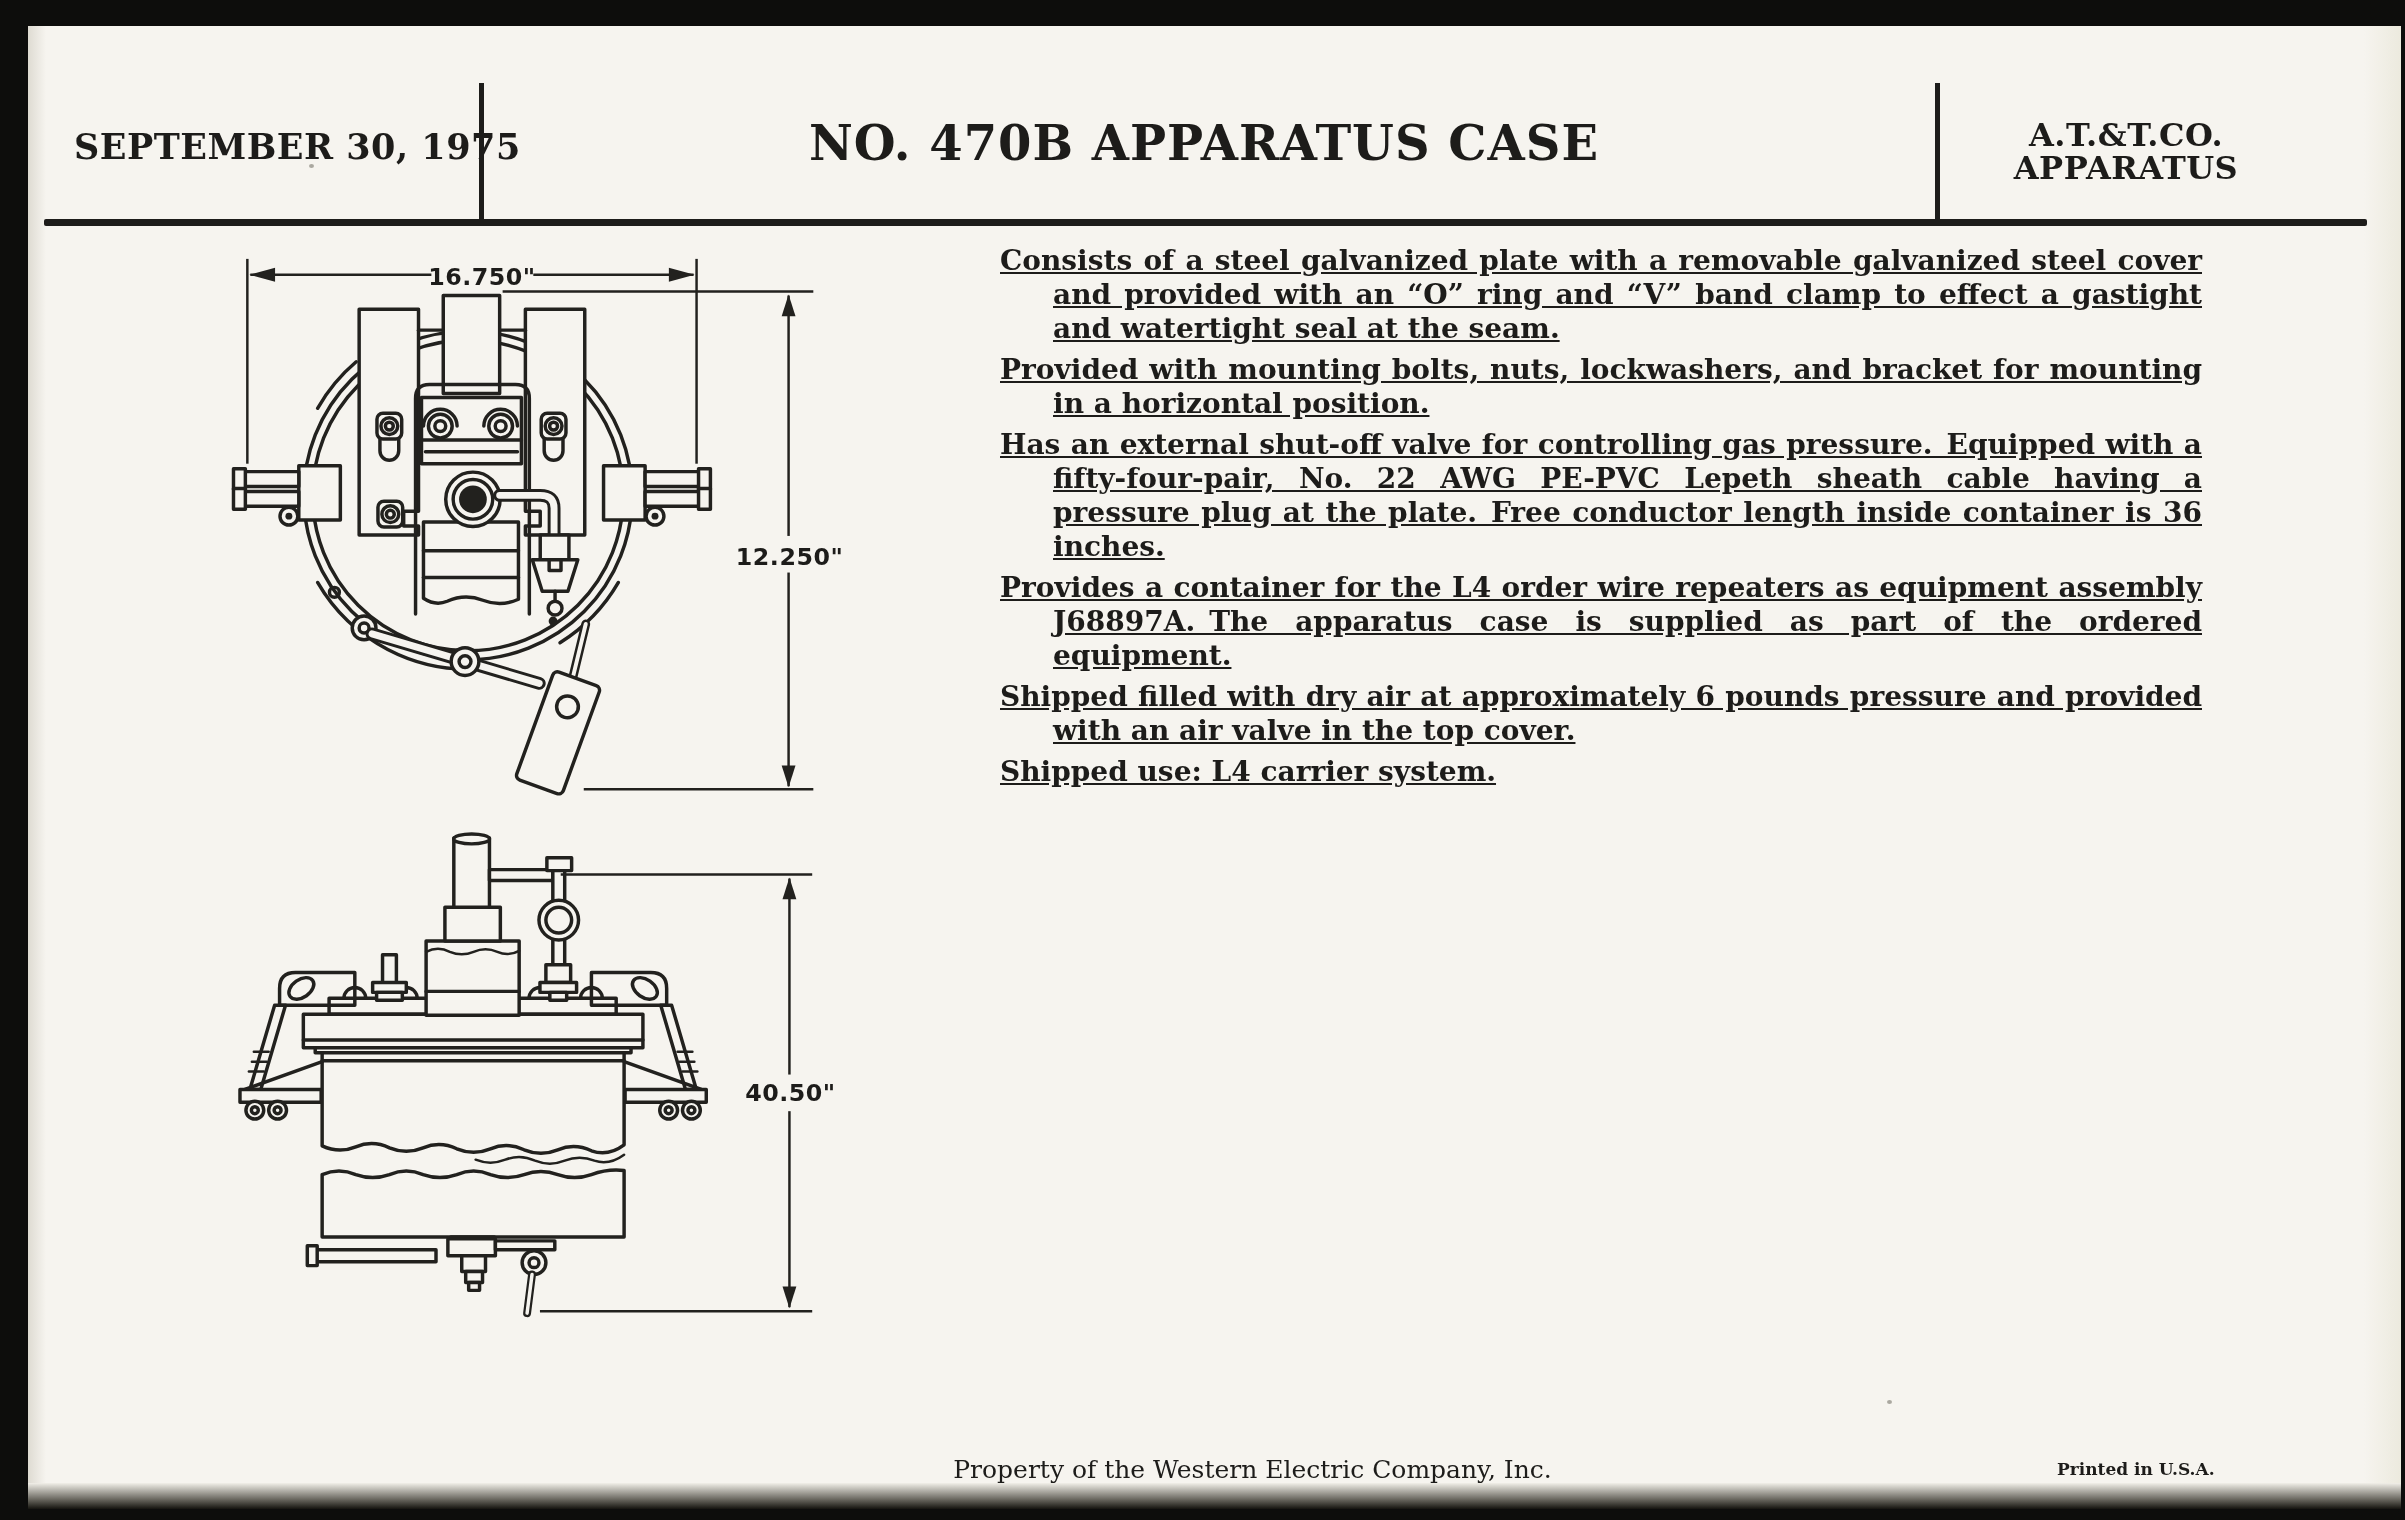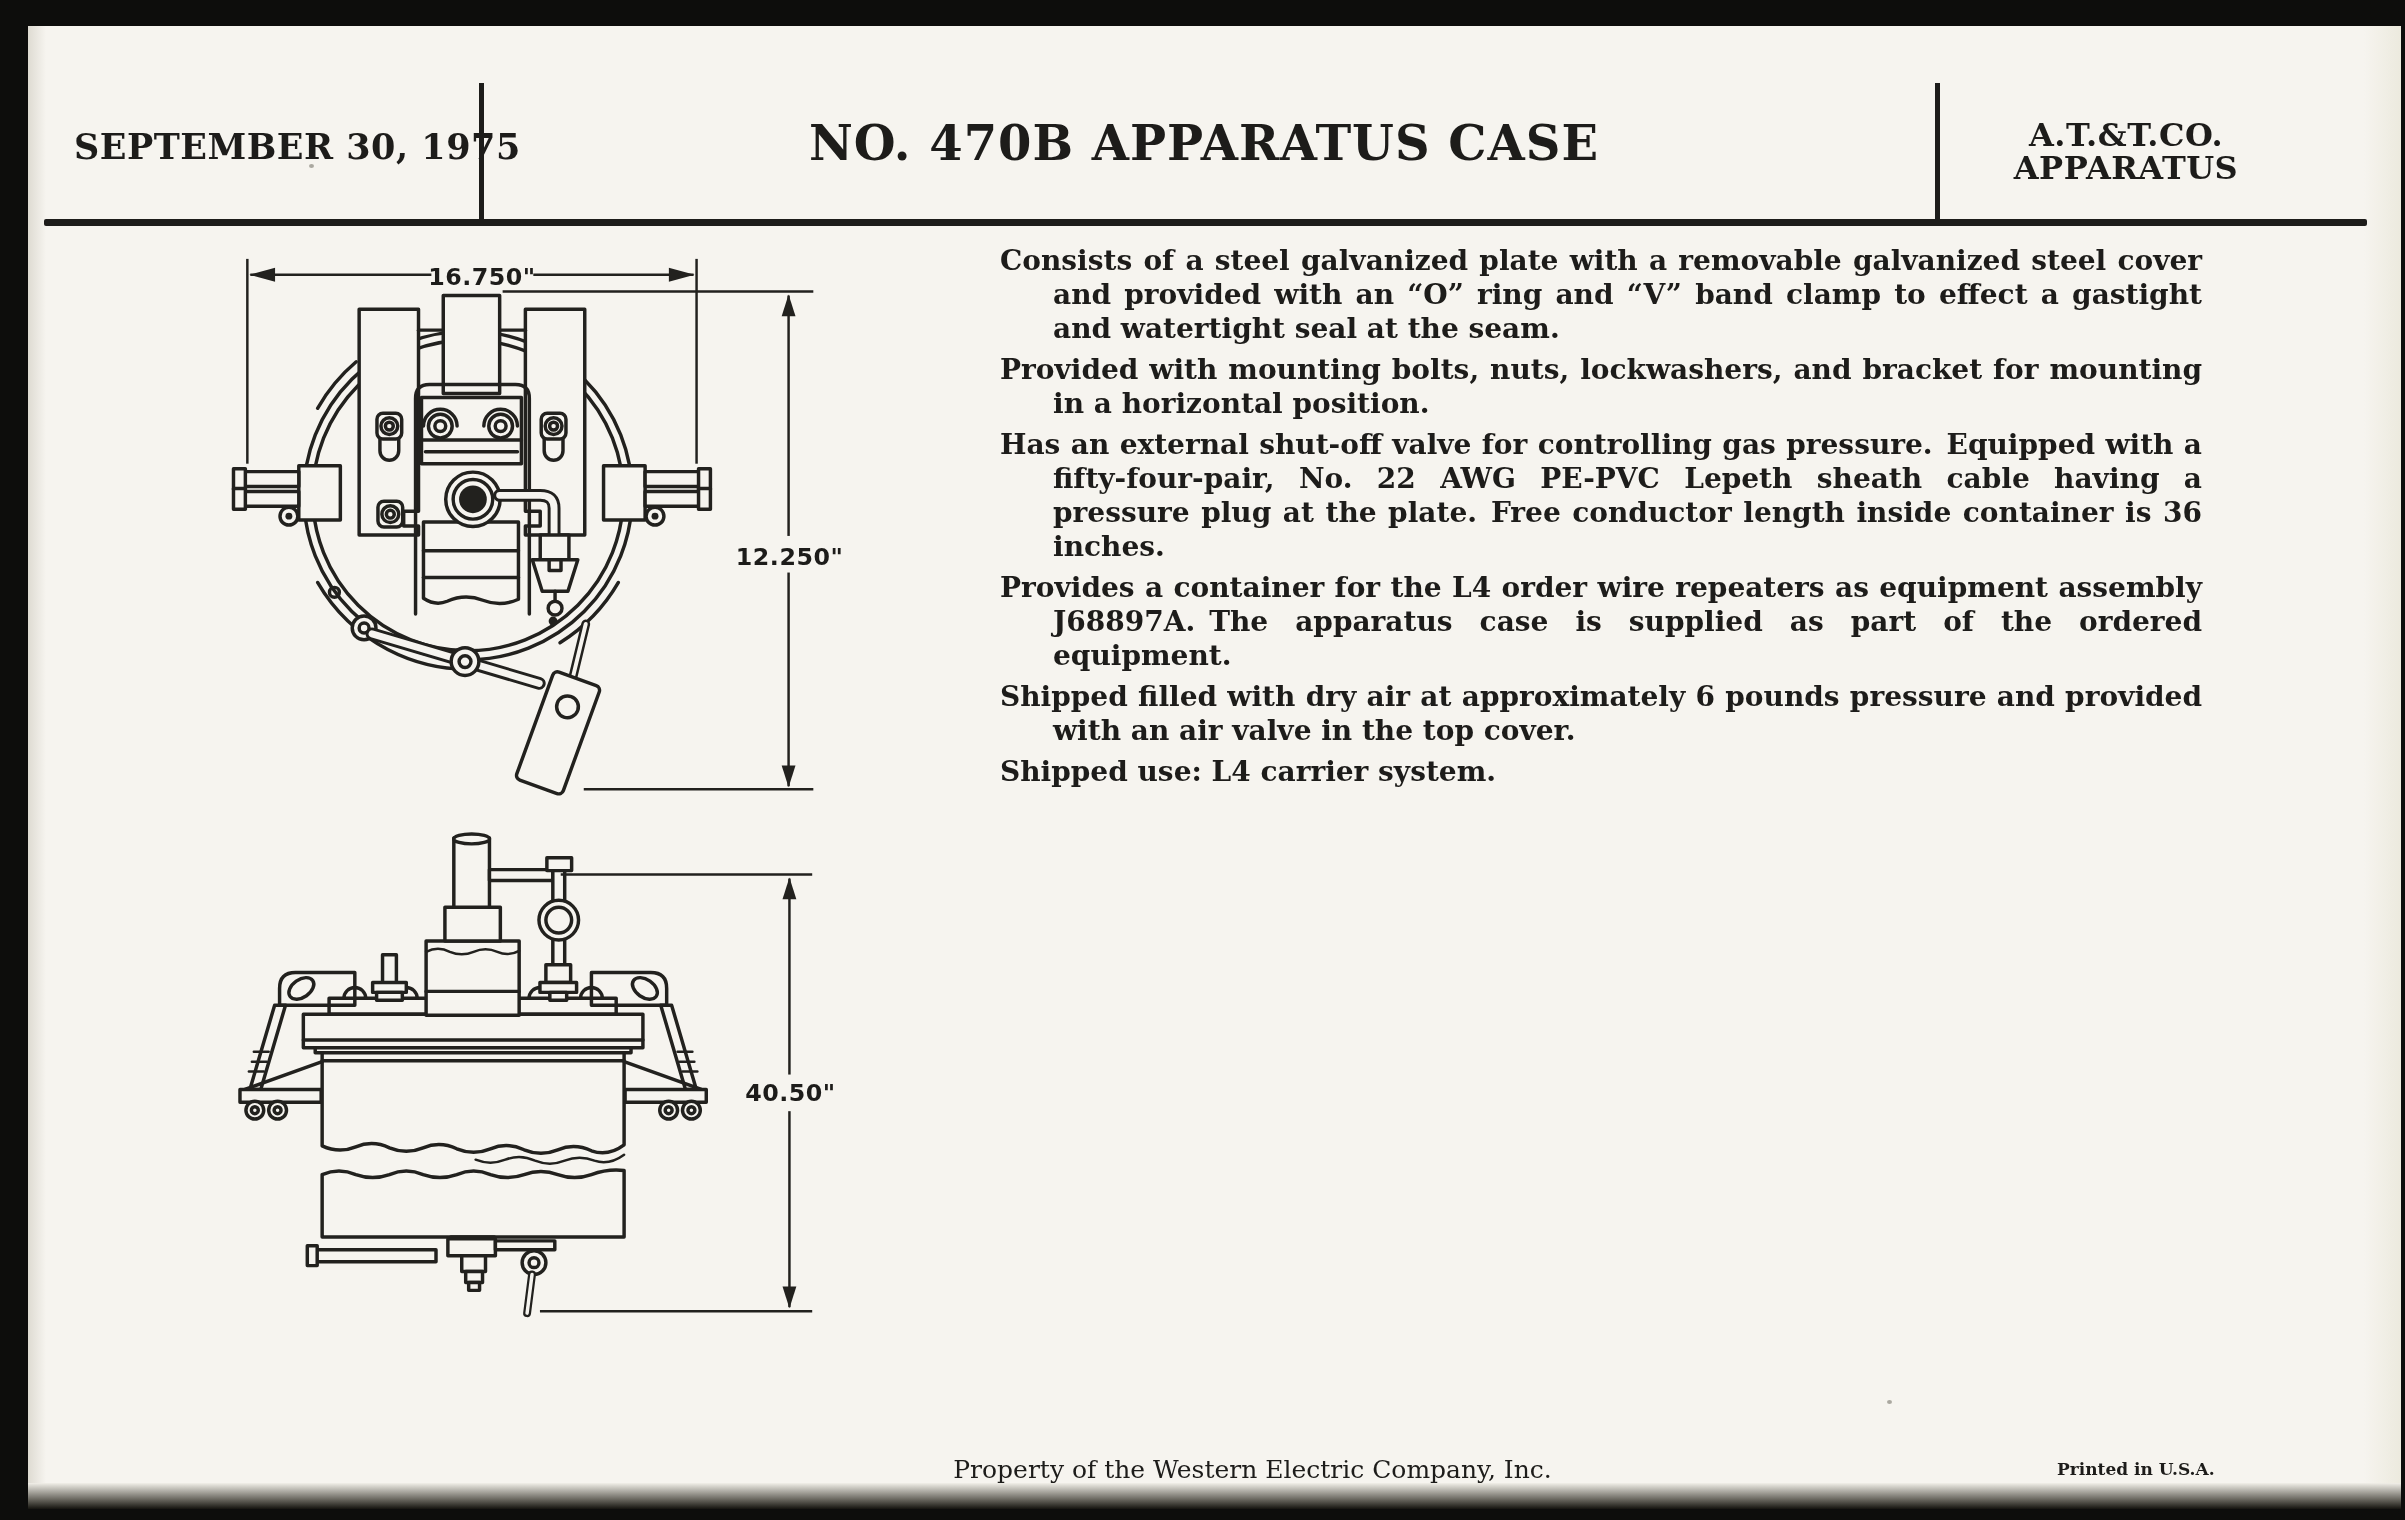--- a/index.html
+++ b/index.html
@@ -9,21 +9,21 @@
         background-image:linear-gradient(90deg,#dedbd2 0px,#f6f4ef 18px,#f6f4ef 2336px,#eceade 2373px),
         linear-gradient(#f6f4ef,#f6f4ef);}
   #page-bottom-fade{position:absolute;left:28px;top:1483px;width:2373px;height:26px;
         background:linear-gradient(#f1efe8, #5a5850 70%, #15140f);}
   .abs{position:absolute;}
   #header-date{left:74px;top:126px;font-size:35px;font-weight:bold;letter-spacing:0.5px;white-space:nowrap;}
   #header-title{left:594px;top:115px;width:1220px;text-align:center;font-size:48px;font-weight:bold;letter-spacing:1px;white-space:nowrap;}
   #header-org{left:1908px;top:119px;width:436px;text-align:center;font-size:32px;font-weight:bold;line-height:33px;letter-spacing:0.5px;}
   .vdivider{width:5px;height:139px;top:83px;background:#1d1c1a;}
   #header-rule{left:44px;top:219px;width:2323px;height:7px;background:#1d1c1a;border-radius:2px;}
-  #specs{left:1000px;top:244px;width:1202px;font-size:28px;font-weight:bold;line-height:34px;}
+  #specs{left:1000px;top:244px;width:1202px;font-size:28px;font-weight:bold;line-height:34px;text-decoration:underline;}
   #specs p{margin:0 0 7px 0;text-align:justify;text-indent:-53px;padding-left:53px;}
   #specs p.no-just{text-align:left;}
   #footer-property{left:921px;top:1455px;width:663px;text-align:center;font-size:25px;font-weight:normal;white-space:nowrap;}
   #footer-printed{left:2057px;top:1459px;font-size:17px;font-weight:bold;white-space:nowrap;}
   svg{position:absolute;overflow:visible;}
   .dim-label{font-family:"DejaVu Sans",sans-serif;font-weight:bold;font-size:24px;fill:#1d1c1a;letter-spacing:.5px;}
   .speck{position:absolute;width:5px;height:4px;background:#8a887f;border-radius:50%;opacity:.7;}
 </style>
 </head>
 <body>

